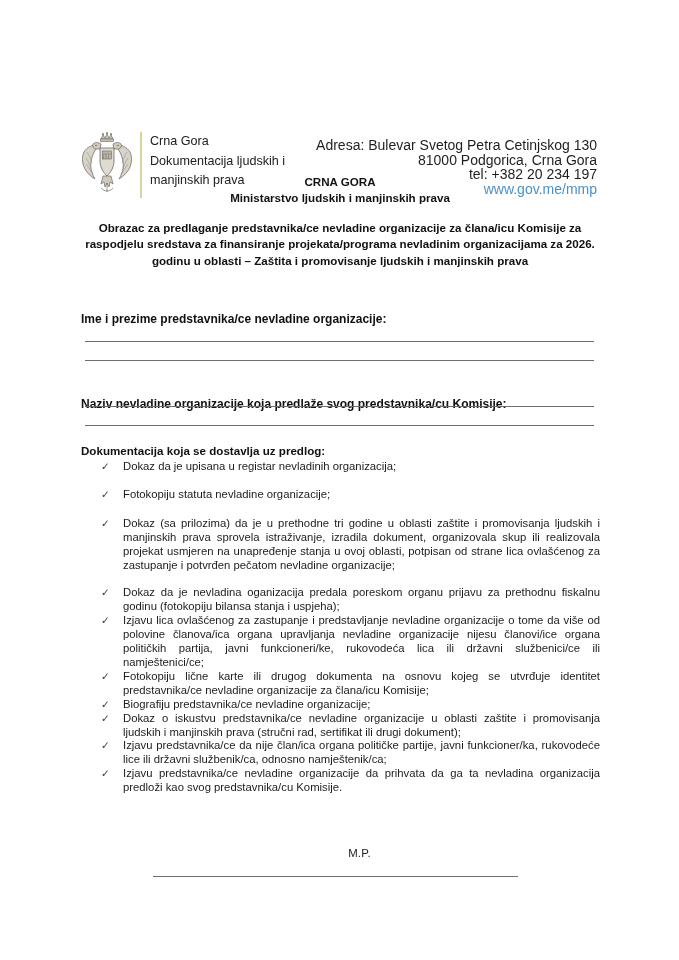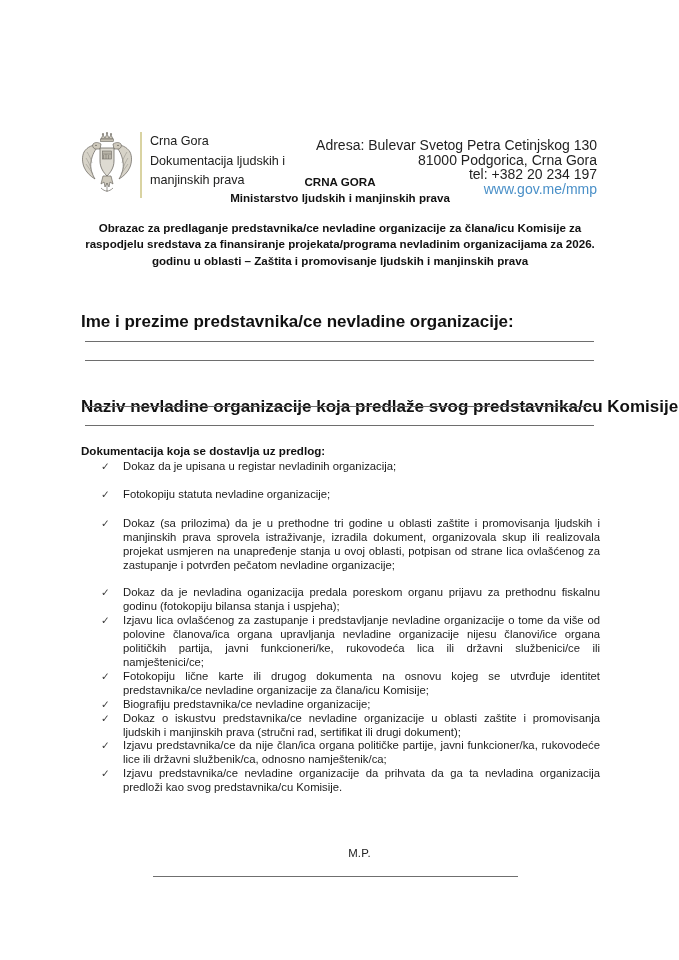--- a/index.html
+++ b/index.html
@@ -99,21 +99,21 @@
     font-weight: bold;
     font-size: 11.6px;
     line-height: 16.4px;
     color: #111;
   }
 
   
   .field-label {
     position: absolute;
     font-weight: bold;
-    font-size: 17px;
+    font-size: 12px;
     color: #111;
     white-space: nowrap;
   }
   .rule {
     position: absolute;
     left: 85px;
     width: 509px;
     height: 0;
     border-top: 1.15px solid #6e6e6e;
   }

